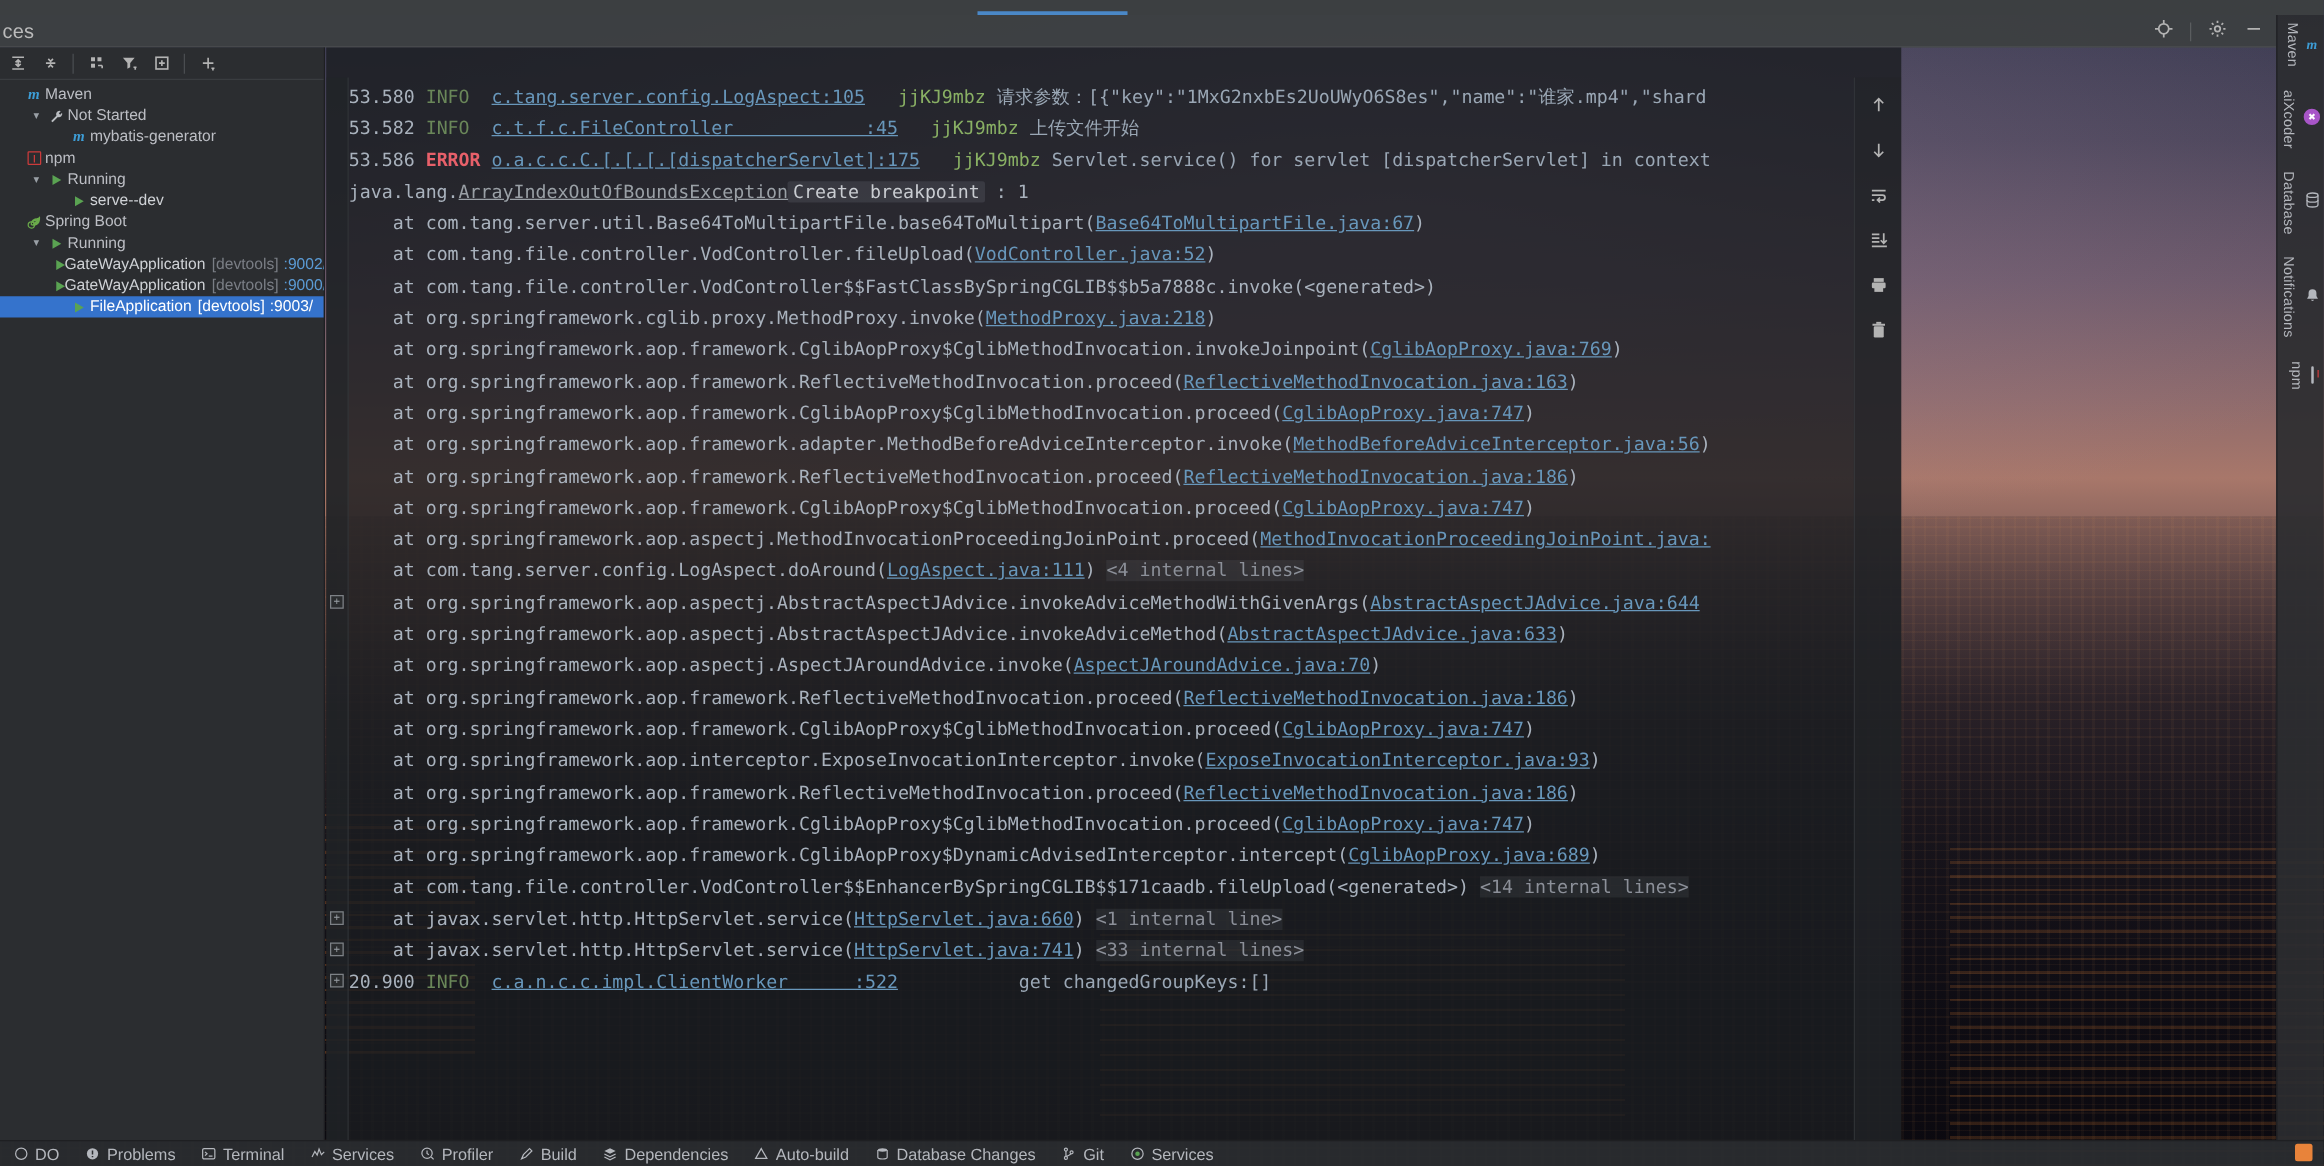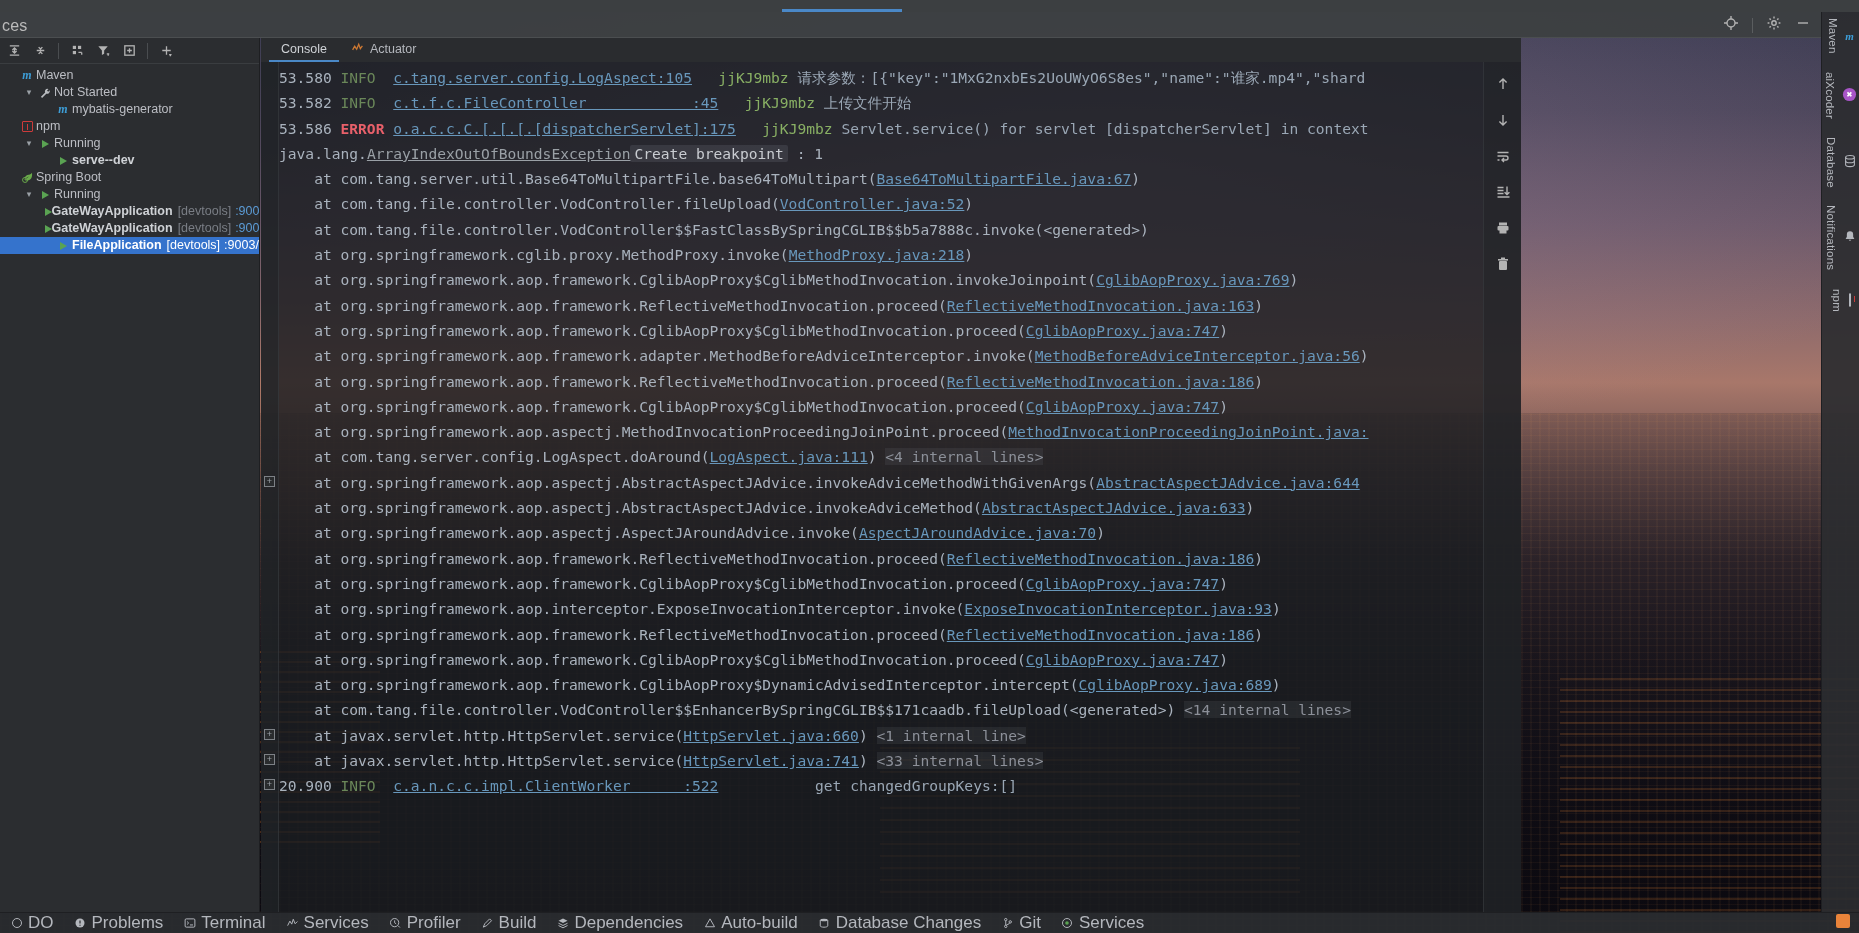--- a/index.html
+++ b/index.html
@@ -97,21 +97,21 @@
   .trow {
     height: 17px; display: flex; align-items: center; padding-left: 4px;
     white-space: nowrap; line-height: 17px;
   }
   .trow.sel { background: #3573cc; }
   .trow.sel .lbl, .trow.sel .dim, .trow.sel .port { color: #ffffff; }
   .chev { width: 14px; display:inline-flex; justify-content:center; align-items:center; color:#9aa0a6; font-size:9px;}
   .chev.empty { visibility: hidden; }
   .gicon { width: 18px; display:inline-flex; justify-content:center; align-items:center; }
   .lbl { color: #bcbec4; }
-  .lbl.b { font-weight: bold; color: #cfd2d6; }
+  .lbl.b { font-weight: normal; color: #cfd2d6; }
   .dim { color: #7a7e85; margin-left: 5px; }
   .port { color: #5b9bd5; margin-left: 4px; }
   .ind1 { padding-left: 4px; }
   .ind2 { padding-left: 22px; }
   .ind3 { padding-left: 40px; }
 
   
   .m-glyph { color:#3d9dd6; font-weight:bold; font-style:italic; font-size:12px; font-family:"Liberation Serif", serif;}
   .npm-glyph { width:11px;height:11px;border:1.6px solid #cc3b3b; border-radius:1px; position:relative;}
   .npm-glyph:after{content:"";position:absolute;left:4px;top:2px;width:1.6px;height:6px;background:#cc3b3b;}
@@ -197,21 +197,21 @@
     writing-mode: vertical-rl;
   }
   .vitem .vlabel { writing-mode: vertical-rl; letter-spacing: .2px; }
 
   
   #statusbar {
     position: absolute; left: 0; bottom: 0; width: 1859px; height: 21px;
     background: rgba(43,45,48,0.94);
     border-top: 1px solid #1e1f22;
     display: flex; align-items: center; gap: 0px;
-    font-size: 17px; color: #b4b7bd;
+    font-size: 13px; color: #b4b7bd;
   }
   .sbitem { display:flex; align-items:center; gap:5px; padding: 0 10px; height: 21px; }
   #statusbar .right { margin-left: auto; display:flex; align-items:center; gap: 10px; padding-right: 8px;}
   .ideicon { width:13px; height:13px; display:inline-flex; align-items:center; justify-content:center;}
 </style>
 </head>
 <body>
 
 <div id="wallpaper">
   <div class="city"></div>
@@ -376,31 +376,20 @@
           <span class="play"></span>
         </span>
         <span class="lbl b">FileApplication</span>
         <span class="dim">[devtools]</span>
         <span class="port">:9003/</span>
       </div>
     </div>
 </div>
 
 <div id="console">
-  <div id="console-tabs">
-      <div class="ctab active">
-        <span>Console</span>
-      </div>
-      <div class="ctab">
-        <span><svg width="13" height="13" viewBox="0 0 16 16">
-            <path fill="none" stroke="#cc7832" stroke-width="1.6" d="M2 11l2.5-4.5L7 10l2.5-6 2 5.5L14 6"></path>
-          </svg></span>
-        <span>Actuator</span>
-      </div>
-    </div>
   <div id="gutter">
       <div class="foldmark" style="top:413.5px">+</div>
       <div class="foldmark" style="top:666.5px">+</div>
       <div class="foldmark" style="top:691.8000000000001px">+</div>
       <div class="foldmark" style="top:717.1px">+</div>
     </div>
   <div id="log"><div class="lrow"><span class="t-time">53.580</span> <span class="t-info">INFO</span>  <span class="t-logger">c.tang.server.config.LogAspect:105</span>   <span class="t-thread">jjKJ9mbz</span> <span class="t-msg">请求参数：[{"key":"1MxG2nxbEs2UoUWyO6S8es","name":"谁家.mp4","shard</span></div><div class="lrow"><span class="t-time">53.582</span> <span class="t-info">INFO</span>  <span class="t-logger">c.t.f.c.FileController            :45</span>   <span class="t-thread">jjKJ9mbz</span> <span class="t-msg">上传文件开始</span></div><div class="lrow"><span class="t-time">53.586</span> <span class="t-error">ERROR</span> <span class="t-logger">o.a.c.c.C.[.[.[.[dispatcherServlet]:175</span>   <span class="t-thread">jjKJ9mbz</span> <span class="t-msg">Servlet.service() for servlet [dispatcherServlet] in context</span></div><div class="lrow"><span class="t-plain">java.lang.</span><span class="t-excep">ArrayIndexOutOfBoundsException</span><span class="bp-chip">Create breakpoint</span><span class="t-plain"> : 1</span></div><div class="lrow">    <span class="t-plain">at com.tang.server.util.Base64ToMultipartFile.base64ToMultipart(</span><span class="t-link">Base64ToMultipartFile.java:67</span><span class="t-plain">)</span></div><div class="lrow">    <span class="t-plain">at com.tang.file.controller.VodController.fileUpload(</span><span class="t-link">VodController.java:52</span><span class="t-plain">)</span></div><div class="lrow">    <span class="t-plain">at com.tang.file.controller.VodController$$FastClassBySpringCGLIB$$b5a7888c.invoke(&lt;generated&gt;)</span></div><div class="lrow">    <span class="t-plain">at org.springframework.cglib.proxy.MethodProxy.invoke(</span><span class="t-link">MethodProxy.java:218</span><span class="t-plain">)</span></div><div class="lrow">    <span class="t-plain">at org.springframework.aop.framework.CglibAopProxy$CglibMethodInvocation.invokeJoinpoint(</span><span class="t-link">CglibAopProxy.java:769</span><span class="t-plain">)</span></div><div class="lrow">    <span class="t-plain">at org.springframework.aop.framework.ReflectiveMethodInvocation.proceed(</span><span class="t-link">ReflectiveMethodInvocation.java:163</span><span class="t-plain">)</span></div><div class="lrow">    <span class="t-plain">at org.springframework.aop.framework.CglibAopProxy$CglibMethodInvocation.proceed(</span><span class="t-link">CglibAopProxy.java:747</span><span class="t-plain">)</span></div><div class="lrow">    <span class="t-plain">at org.springframework.aop.framework.adapter.MethodBeforeAdviceInterceptor.invoke(</span><span class="t-link">MethodBeforeAdviceInterceptor.java:56</span><span class="t-plain">)</span></div><div class="lrow">    <span class="t-plain">at org.springframework.aop.framework.ReflectiveMethodInvocation.proceed(</span><span class="t-link">ReflectiveMethodInvocation.java:186</span><span class="t-plain">)</span></div><div class="lrow">    <span class="t-plain">at org.springframework.aop.framework.CglibAopProxy$CglibMethodInvocation.proceed(</span><span class="t-link">CglibAopProxy.java:747</span><span class="t-plain">)</span></div><div class="lrow">    <span class="t-plain">at org.springframework.aop.aspectj.MethodInvocationProceedingJoinPoint.proceed(</span><span class="t-link">MethodInvocationProceedingJoinPoint.java:</span></div><div class="lrow">    <span class="t-plain">at com.tang.server.config.LogAspect.doAround(</span><span class="t-link">LogAspect.java:111</span><span class="t-plain">)</span> <span class="t-internal">&lt;4 internal lines&gt;</span></div><div class="lrow">    <span class="t-plain">at org.springframework.aop.aspectj.AbstractAspectJAdvice.invokeAdviceMethodWithGivenArgs(</span><span class="t-link">AbstractAspectJAdvice.java:644</span></div><div class="lrow">    <span class="t-plain">at org.springframework.aop.aspectj.AbstractAspectJAdvice.invokeAdviceMethod(</span><span class="t-link">AbstractAspectJAdvice.java:633</span><span class="t-plain">)</span></div><div class="lrow">    <span class="t-plain">at org.springframework.aop.aspectj.AspectJAroundAdvice.invoke(</span><span class="t-link">AspectJAroundAdvice.java:70</span><span class="t-plain">)</span></div><div class="lrow">    <span class="t-plain">at org.springframework.aop.framework.ReflectiveMethodInvocation.proceed(</span><span class="t-link">ReflectiveMethodInvocation.java:186</span><span class="t-plain">)</span></div><div class="lrow">    <span class="t-plain">at org.springframework.aop.framework.CglibAopProxy$CglibMethodInvocation.proceed(</span><span class="t-link">CglibAopProxy.java:747</span><span class="t-plain">)</span></div><div class="lrow">    <span class="t-plain">at org.springframework.aop.interceptor.ExposeInvocationInterceptor.invoke(</span><span class="t-link">ExposeInvocationInterceptor.java:93</span><span class="t-plain">)</span></div><div class="lrow">    <span class="t-plain">at org.springframework.aop.framework.ReflectiveMethodInvocation.proceed(</span><span class="t-link">ReflectiveMethodInvocation.java:186</span><span class="t-plain">)</span></div><div class="lrow">    <span class="t-plain">at org.springframework.aop.framework.CglibAopProxy$CglibMethodInvocation.proceed(</span><span class="t-link">CglibAopProxy.java:747</span><span class="t-plain">)</span></div><div class="lrow">    <span class="t-plain">at org.springframework.aop.framework.CglibAopProxy$DynamicAdvisedInterceptor.intercept(</span><span class="t-link">CglibAopProxy.java:689</span><span class="t-plain">)</span></div><div class="lrow">    <span class="t-plain">at com.tang.file.controller.VodController$$EnhancerBySpringCGLIB$$171caadb.fileUpload(&lt;generated&gt;)</span> <span class="t-internal">&lt;14 internal lines&gt;</span></div><div class="lrow">    <span class="t-plain">at javax.servlet.http.HttpServlet.service(</span><span class="t-link">HttpServlet.java:660</span><span class="t-plain">)</span> <span class="t-internal">&lt;1 internal line&gt;</span></div><div class="lrow">    <span class="t-plain">at javax.servlet.http.HttpServlet.service(</span><span class="t-link">HttpServlet.java:741</span><span class="t-plain">)</span> <span class="t-internal">&lt;33 internal lines&gt;</span></div><div class="lrow"><span class="t-time">20.900</span> <span class="t-info">INFO</span>  <span class="t-logger">c.a.n.c.c.impl.ClientWorker      :522</span>           <span class="t-msg">get changedGroupKeys:[]</span></div></div>
   <div id="console-actions">
     <div class="cact">
       <svg width="16" height="16" viewBox="0 0 16 16">

